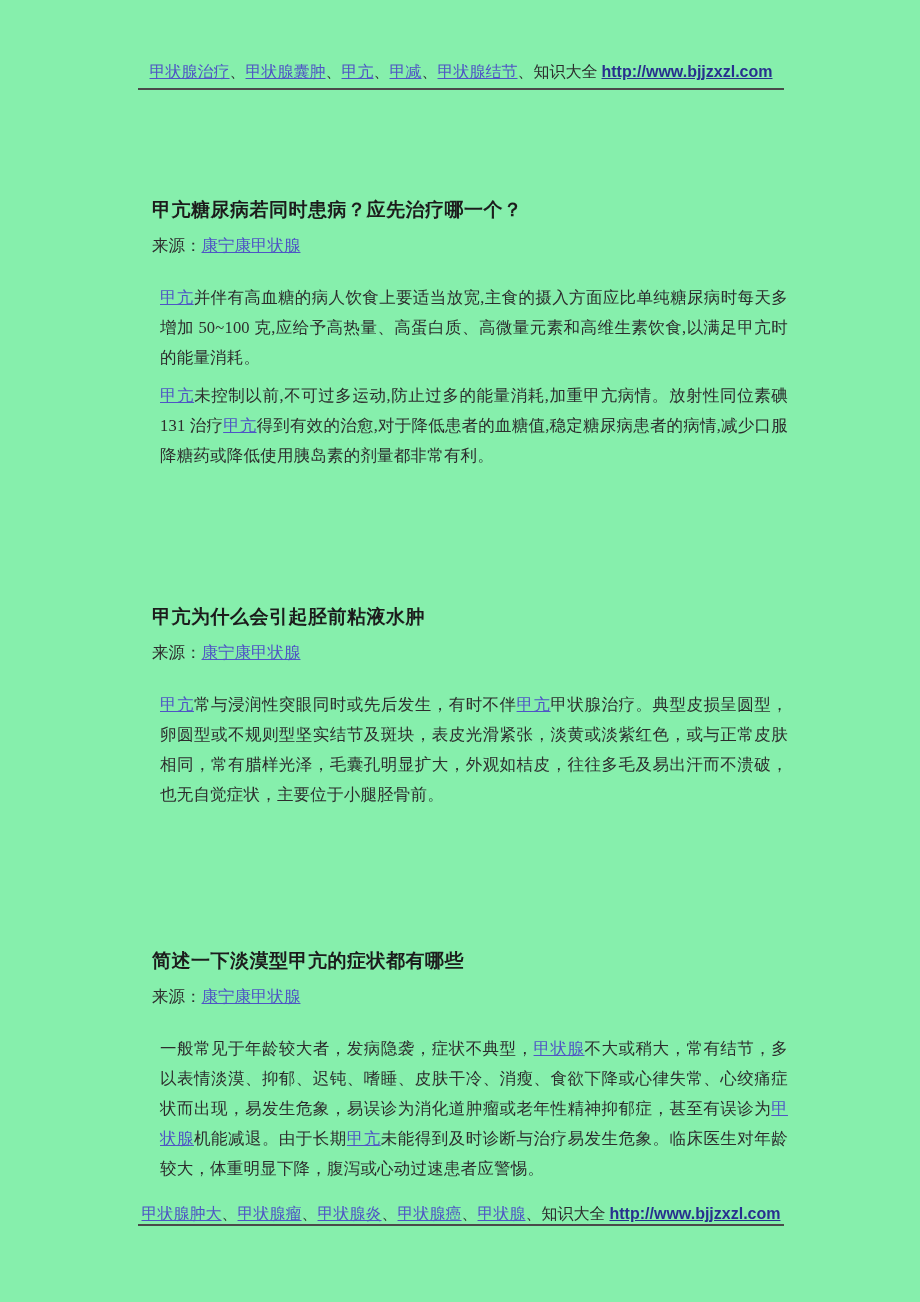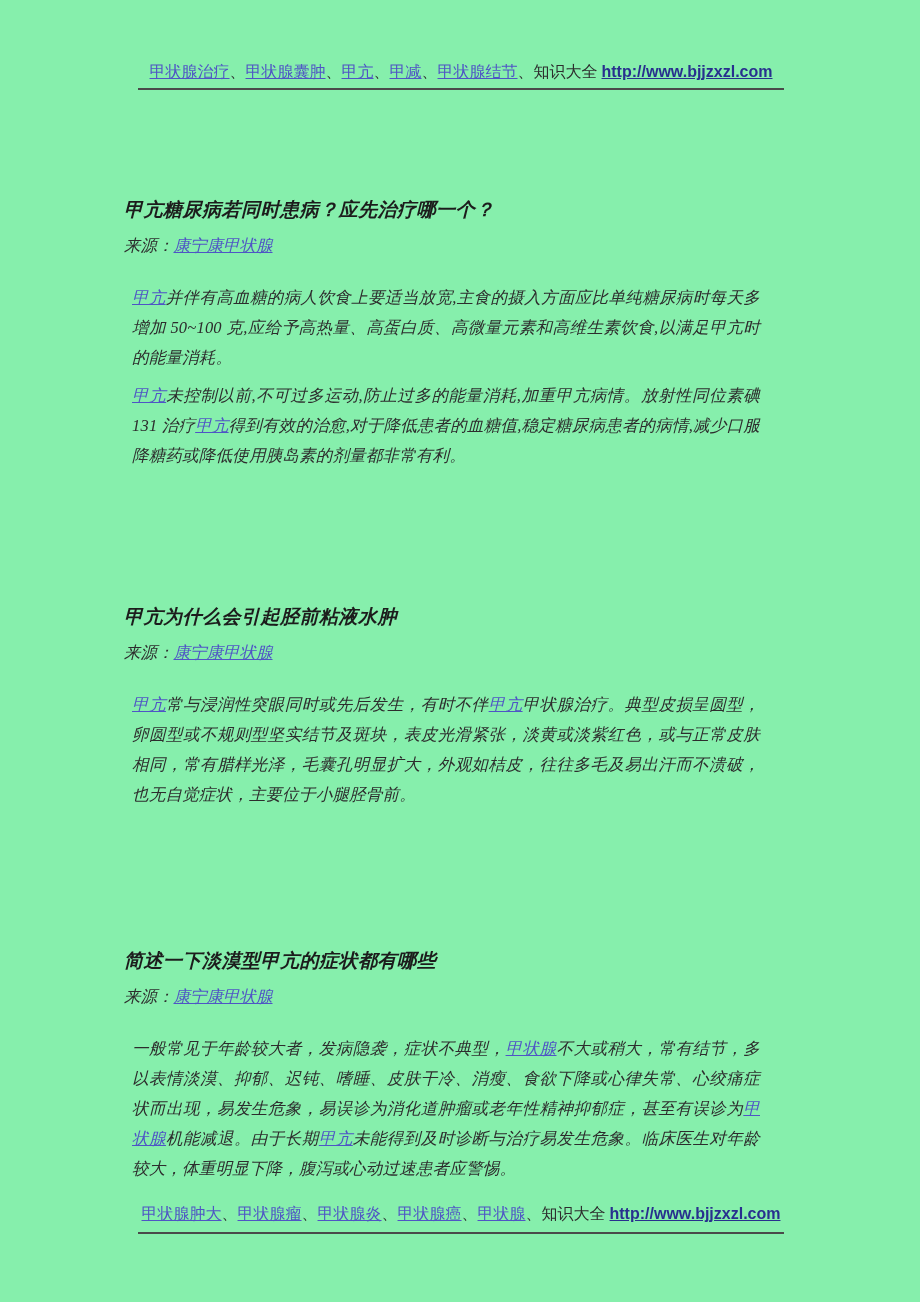--- a/index.html
+++ b/index.html
@@ -9,30 +9,30 @@
     -webkit-font-smoothing:antialiased;
   }
   .page{position:absolute;inset:0;background:#86efac;overflow:hidden;}
 
   
   .rule-block{
     position:absolute;left:138px;width:646px;text-align:center;
     font-size:16px;line-height:20px;border-bottom:2px solid #4a4a4a;
   }
   .header-block{top:62px;padding-bottom:6px;}
-  .footer-block{top:1204px;padding-bottom:8px;}
+  .footer-block{top:1204px;}
 
   .link{color:#4f55c5;text-decoration:underline;cursor:pointer;}
   .url{
     color:#28308e;text-decoration:underline;font-weight:bold;
     font-family:"Liberation Sans",sans-serif;cursor:pointer;
   }
 
   
-  .article{position:absolute;left:124px;width:644px;font-style:italic;}
+  .article{position:absolute;left:152px;width:644px;}
   #article-1{top:197px;}
   #article-2{top:604px;}
   #article-3{top:948px;}
 
   .title{
     margin:0;font-family:"Liberation Sans",sans-serif;font-weight:bold;
     font-size:19px;line-height:26px;color:#1c1c1c;letter-spacing:0.5px;
   }
   .source{margin:10px 0 0 0;font-size:16.5px;line-height:26px;}
   .source .src-label{color:#2d2d2d;}

